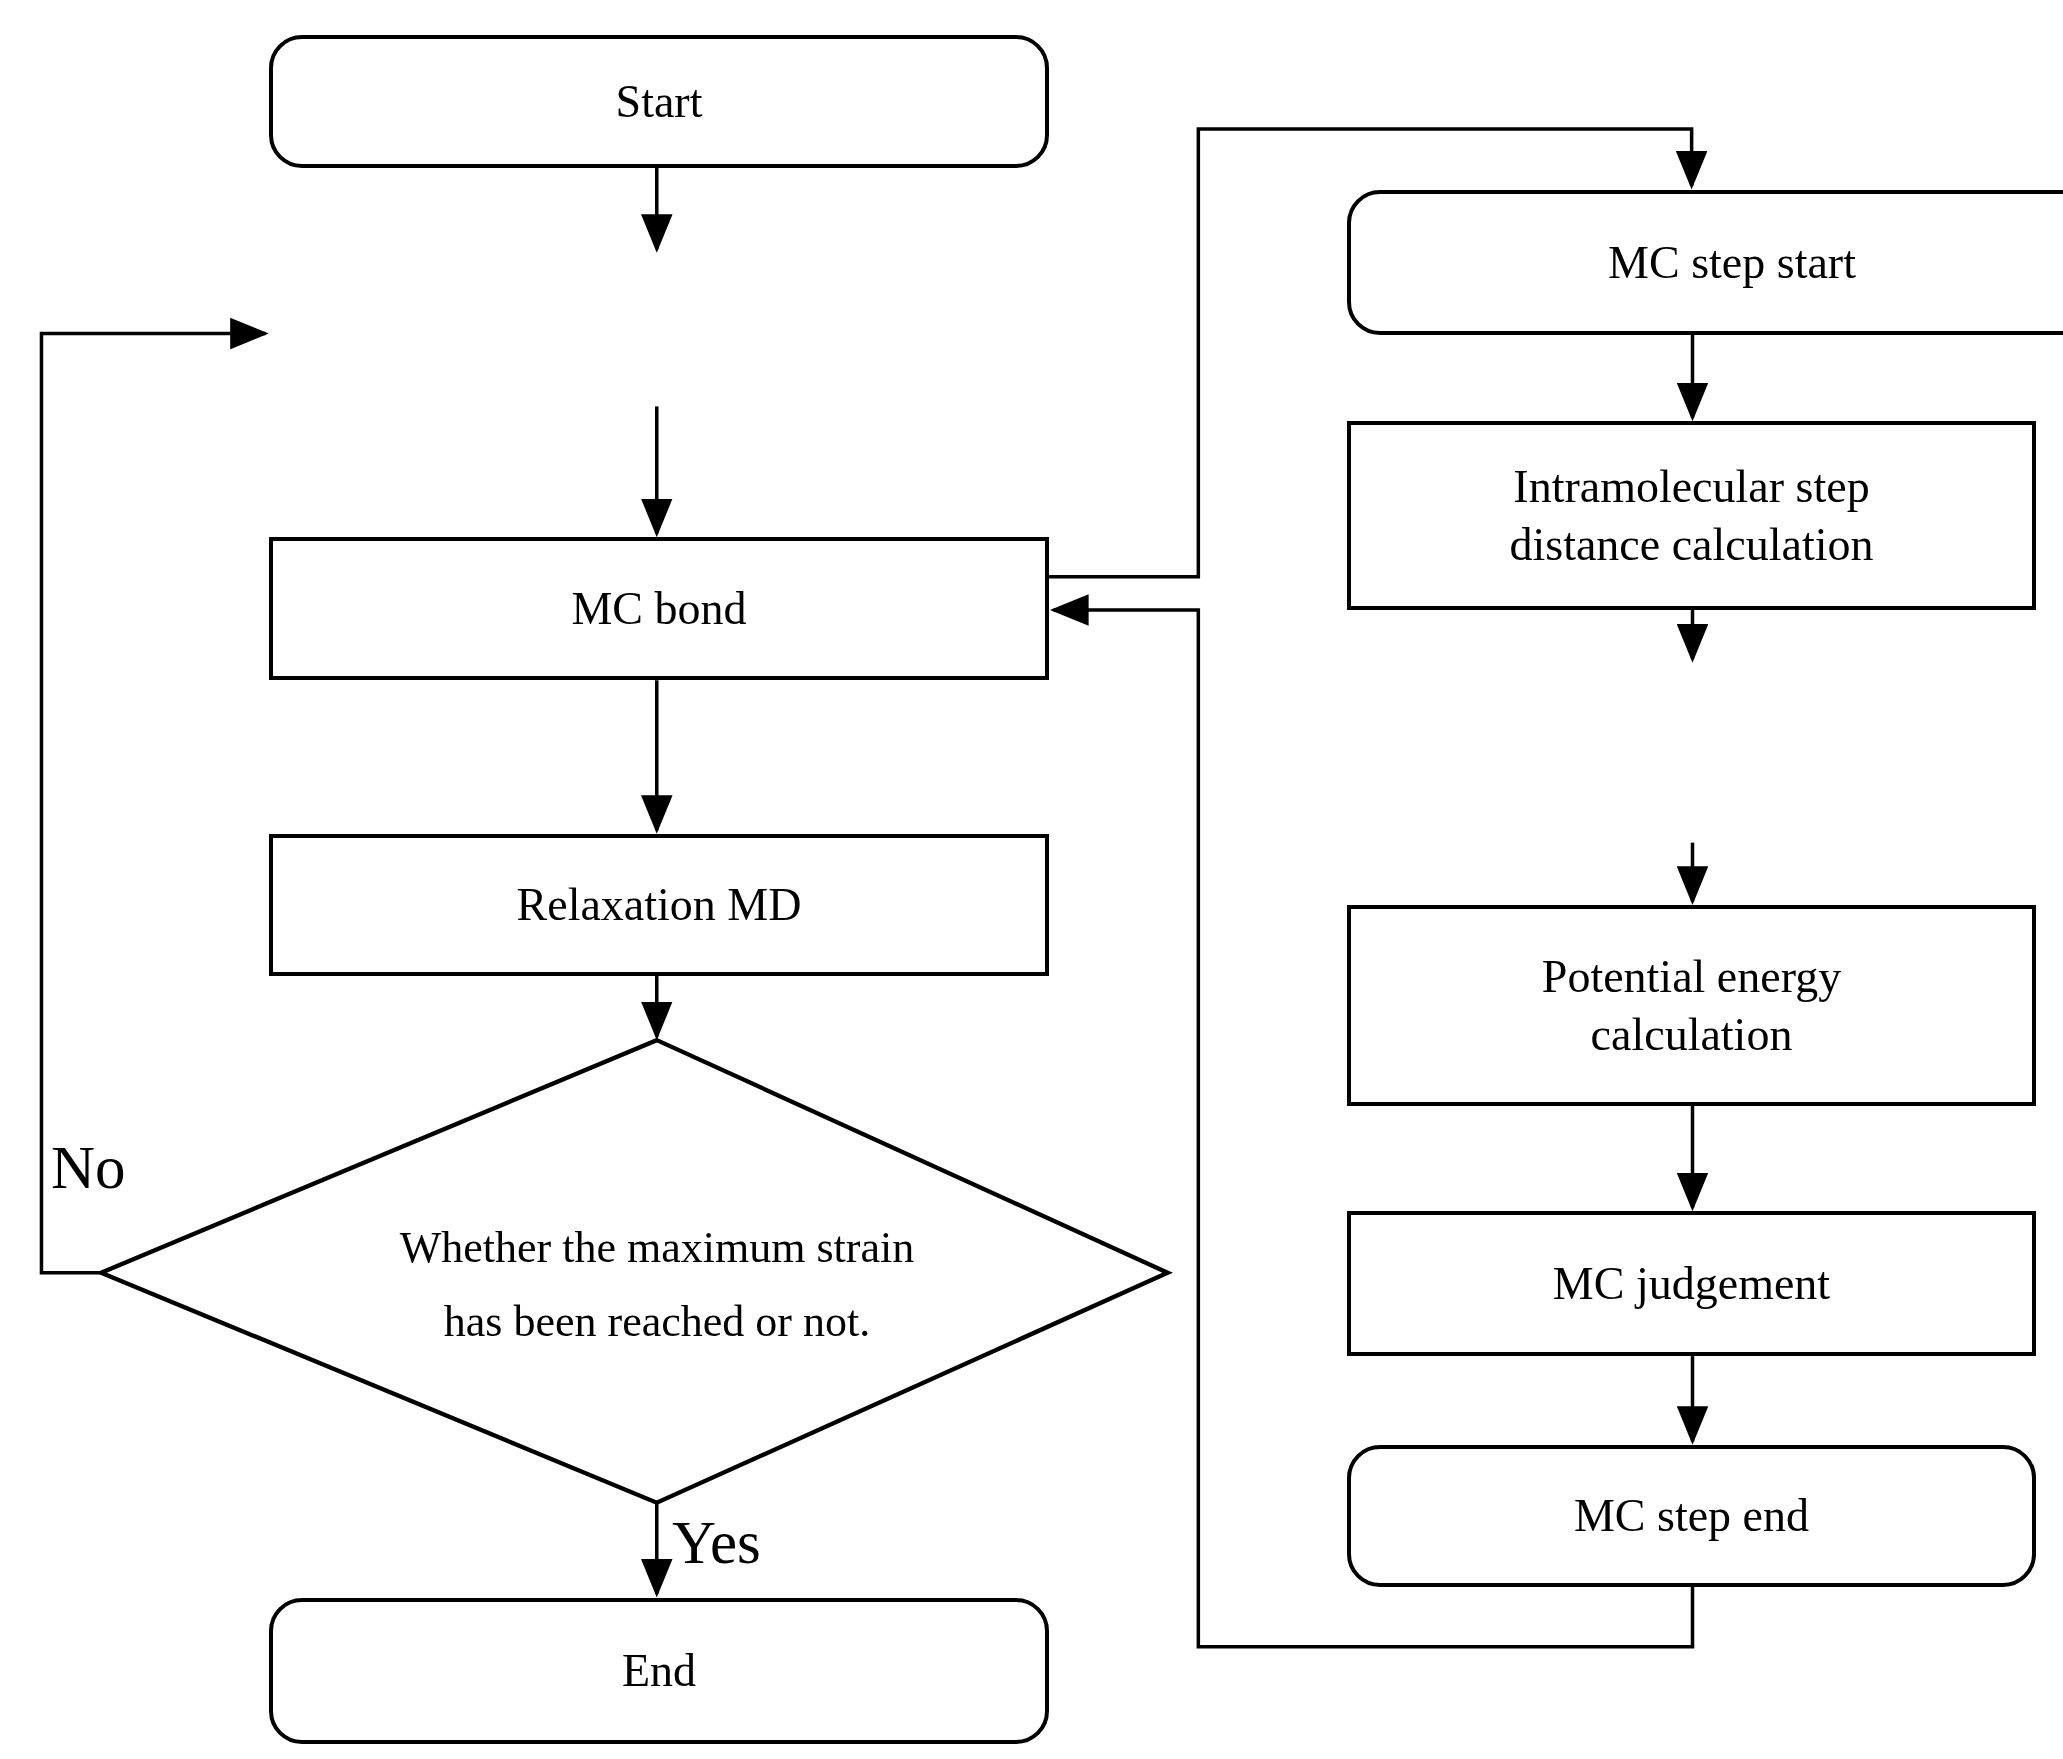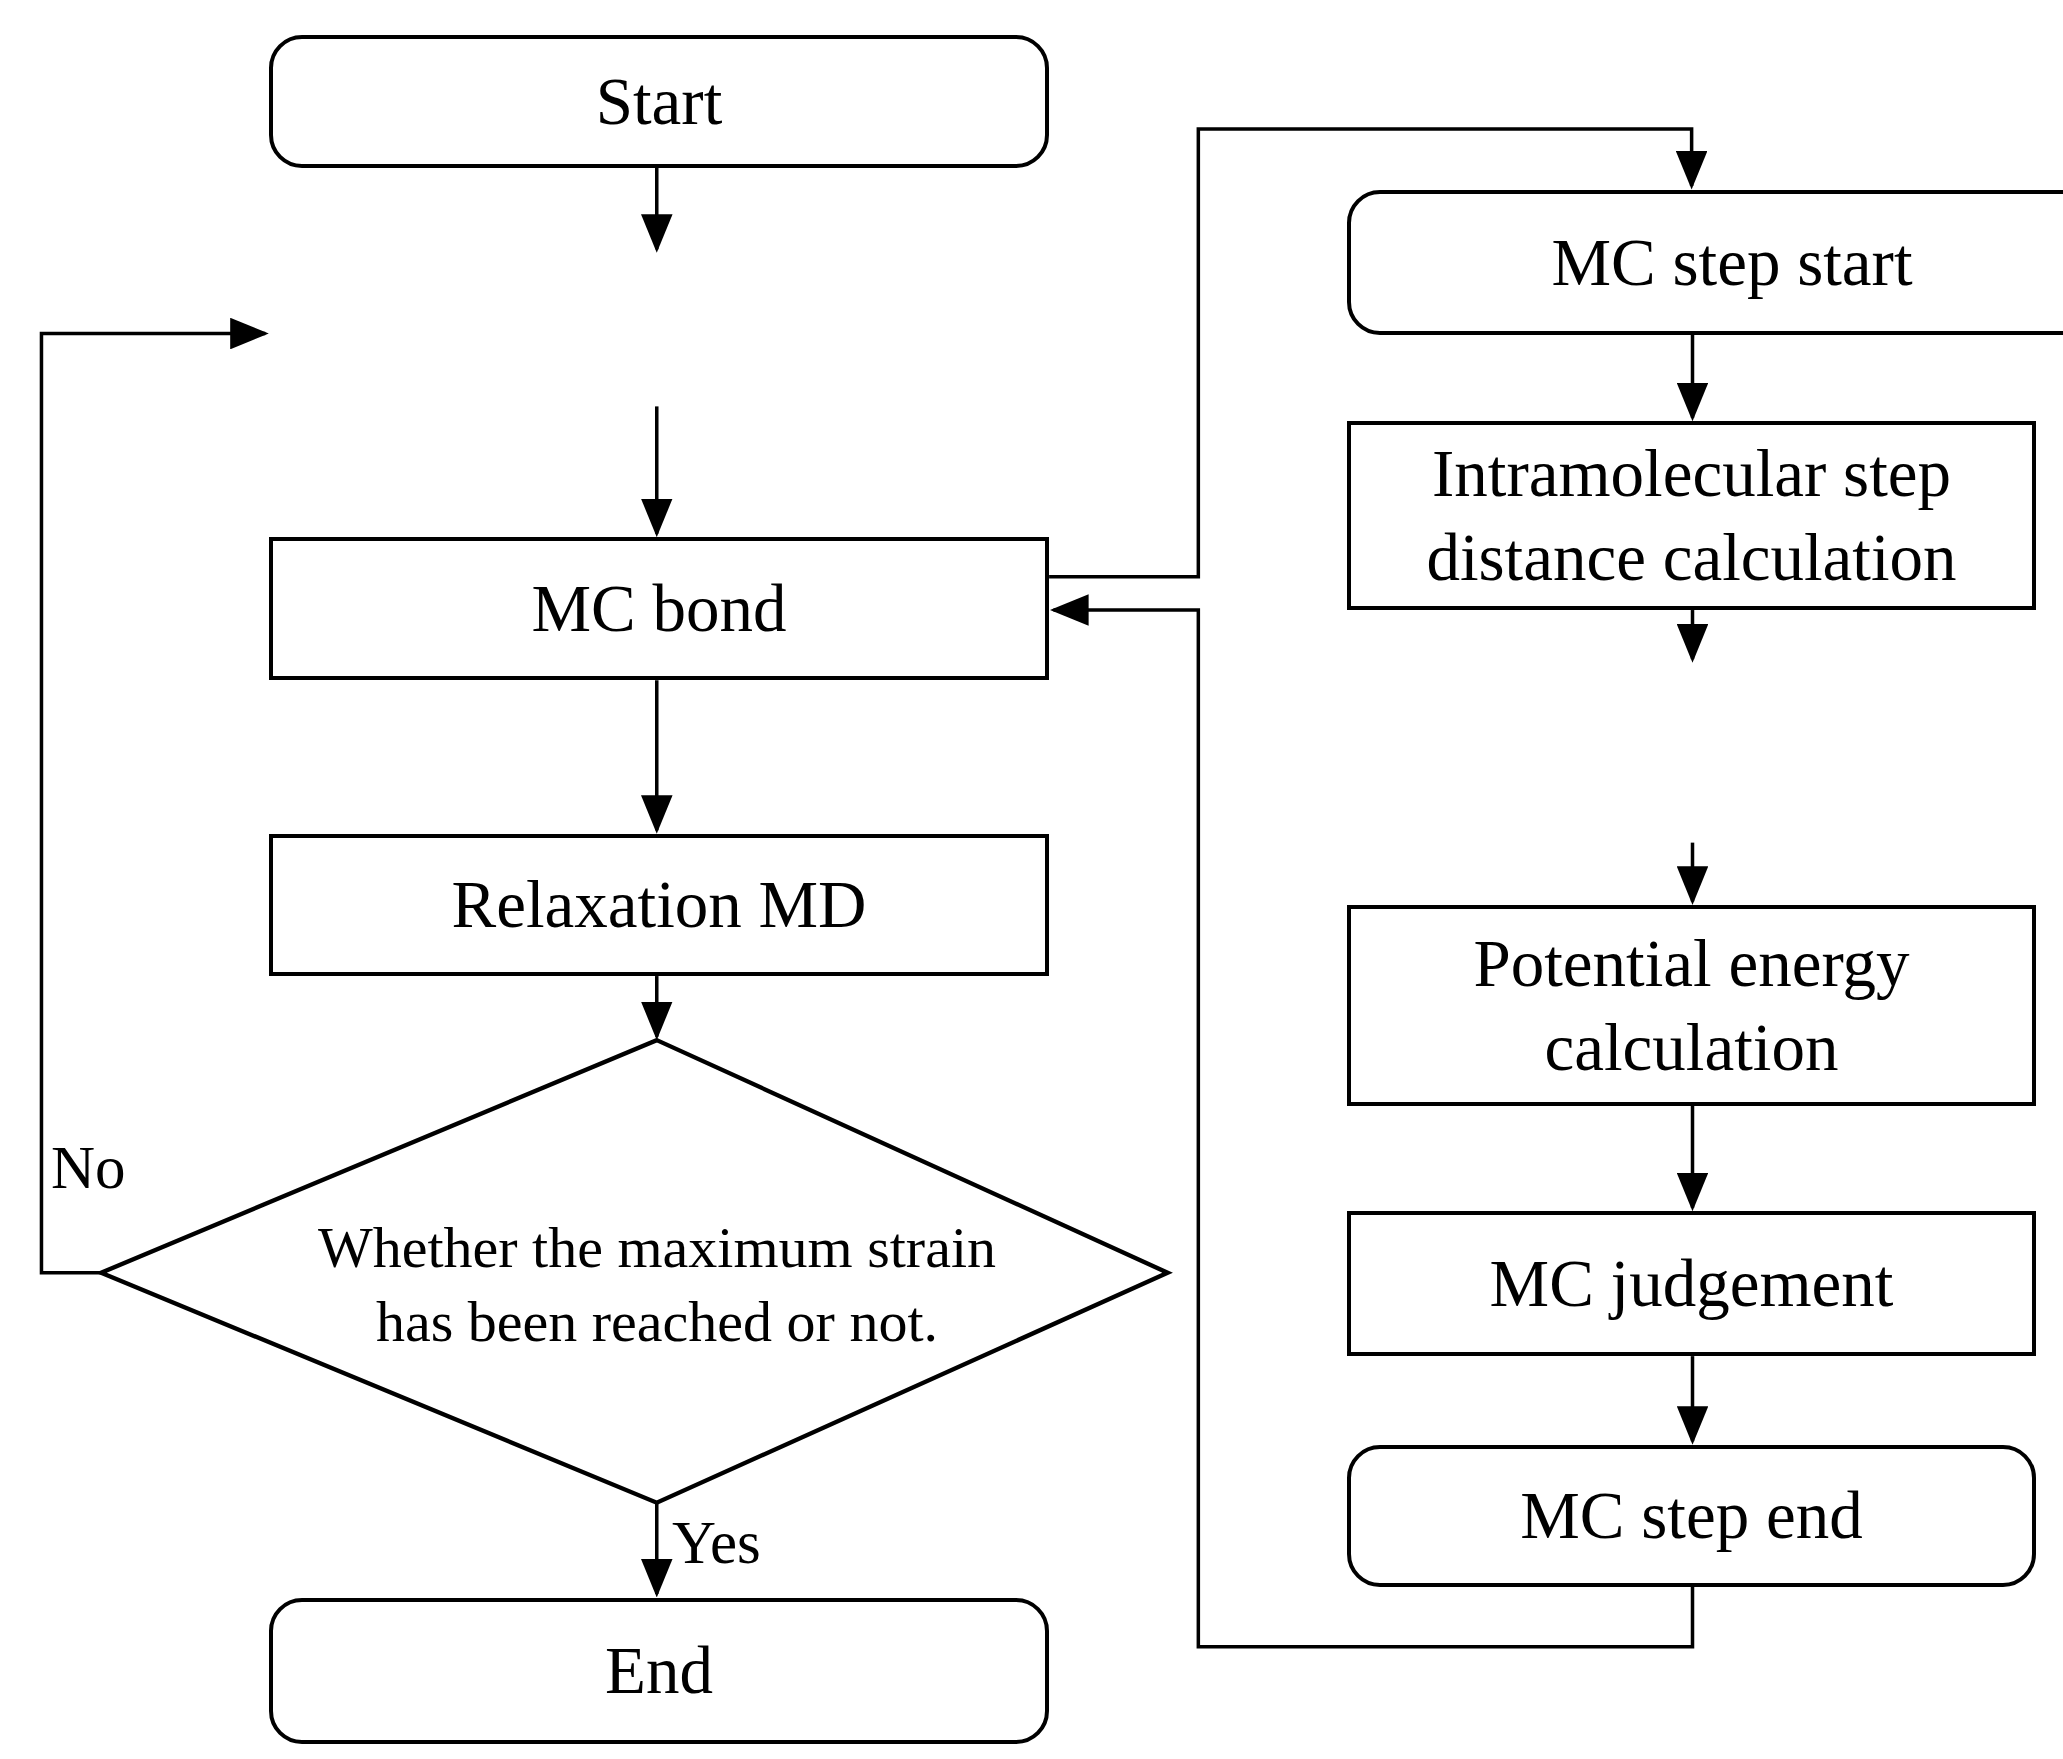--- a/index.html
+++ b/index.html
@@ -15,30 +15,30 @@
   .wires path, .wires polygon.diamond{
     fill:none;stroke:var(--stroke,#000);stroke-width:4;
   }
   .wires polygon.diamond{fill:var(--bg,#fff);stroke-width:5;}
   .wires .arrowhead{fill:var(--stroke,#000);stroke:none;}
   .node{
     position:absolute;box-sizing:border-box;
     border:4.4px solid var(--stroke,#000);
     background:var(--bg,#fff);
     display:flex;align-items:center;justify-content:center;
-    text-align:center;font-size:67px;line-height:1.25;
+    text-align:center;font-size:46px;line-height:1.25;
     white-space:pre-line;
   }
   .rounded{border-radius:33px;}
   .floating-label{
     position:absolute;font-size:61px;line-height:1;white-space:nowrap;
   }
   .diamond-text{
     position:absolute;left:174px;top:1211px;width:966px;
-    text-align:center;font-size:58px;line-height:74px;white-space:pre-line;
+    text-align:center;font-size:44px;line-height:74px;white-space:pre-line;
   }
 </style>
 </head>
 <body>
 
 <div class="canvas">
 
   <svg class="wires" viewBox="0 0 2351 2004">
     <defs>
       <marker id="arw" markerWidth="11" markerHeight="9" refX="10" refY="4.5" orient="auto">

